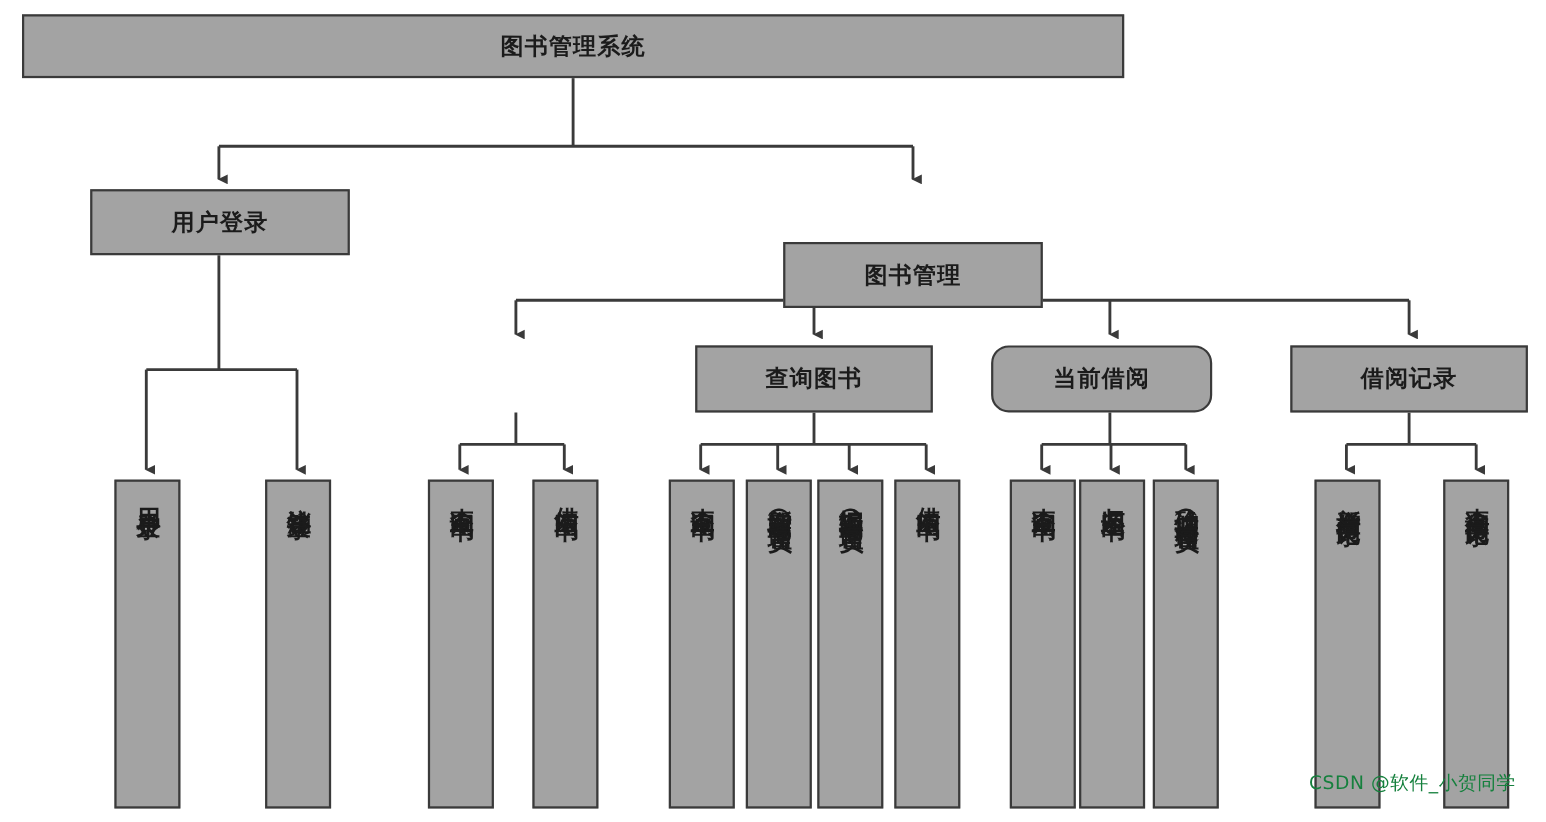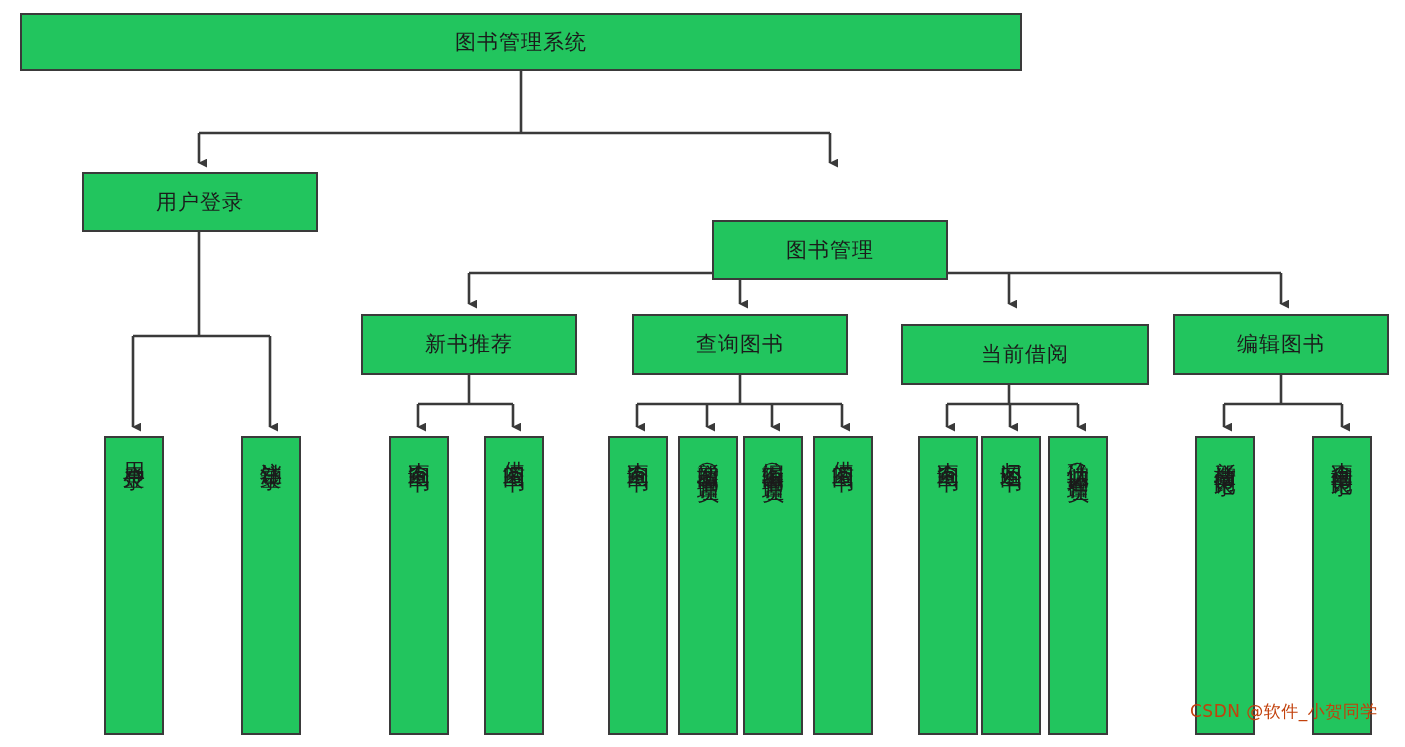--- a/index.html
+++ b/index.html
@@ -22,26 +22,27 @@
     position: absolute;
     left: 0;
     top: 0;
     width: 1405px;
     height: 747px;
     pointer-events: none;
   }
   .node {
     position: absolute;
     box-sizing: border-box;
-    background: #22c55e;
+    background: #a3a3a3;
     border: 2.5px solid #3a3a3a;
     display: flex;
     align-items: center;
     justify-content: center;
     color: #1b1b1b;
+    font-weight: bold;
   }
   .node-label {
     display: block;
     text-align: center;
     line-height: 1.06;
     white-space: pre-wrap;
   }
   
   .node.horiz .node-label {
     font-size: 21px;
@@ -62,21 +63,21 @@
     text-orientation: upright;
     font-size: 22px;
     letter-spacing: 3px;
     line-height: 1;
   }
   #watermark {
     position: absolute;
     left: 1190px;
     top: 700px;
     font-size: 17px;
-    color: #c2410c;
+    color: #15803d;
     letter-spacing: 0.5px;
     white-space: nowrap;
     font-family: "DejaVu Sans", "Liberation Sans", sans-serif;
   }
 </style>
 </head>
 <body>
 
 <div id="diagram-root">
 
@@ -135,31 +136,28 @@
     <span class="node-label">图书管理系统</span>
   </div>
 
   <div class="node horiz" style="left:82px; top:172px; width:236px; height:60px;">
     <span class="node-label">用户登录</span>
   </div>
   <div class="node horiz" style="left:712px; top:172px; width:236px; height:60px;margin-top:48px;">
     <span class="node-label">图书管理</span>
   </div>
 
-  <div class="node horiz" style="left:361px; top:314px; width:216px; height:61px;">
-    <span class="node-label">新书推荐</span>
-  </div>
   <div class="node horiz" style="left:632px; top:314px; width:216px; height:61px;">
     <span class="node-label">查询图书</span>
   </div>
-  <div class="node horiz" style="left:901px; top:324px; width:248px; height:61px;">
+  <div class="node horiz" style="left:901px; top:314px; width:201px; height:61px;border-radius:16px;">
     <span class="node-label">当前借阅</span>
   </div>
   <div class="node horiz" style="left:1173px; top:314px; width:216px; height:61px;">
-    <span class="node-label">编辑图书</span>
+    <span class="node-label">借阅记录</span>
   </div>
 
   <div class="node vert" style="left:104px; top:436px; width:60px; height:299px;">
     <span class="node-label">用户登录</span>
   </div>
   <div class="node vert" style="left:241px; top:436px; width:60px; height:299px;">
     <span class="node-label">注销登录</span>
   </div>
 
   <div class="node vert" style="left:389px; top:436px; width:60px; height:299px;">

